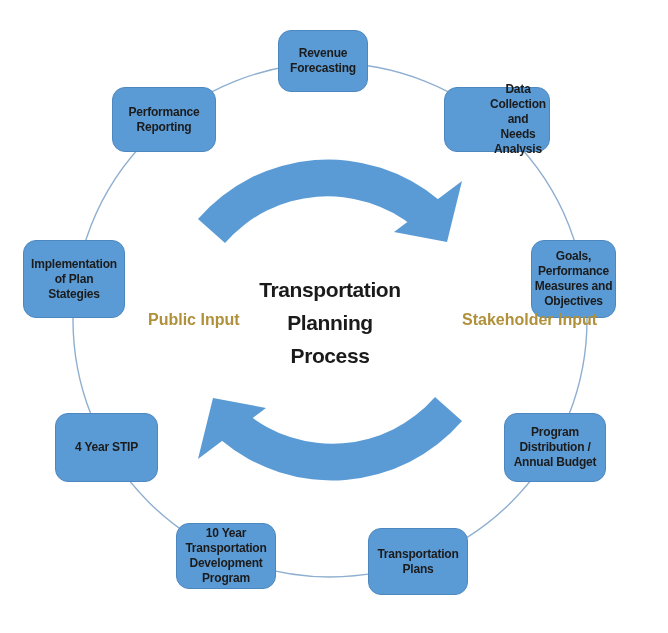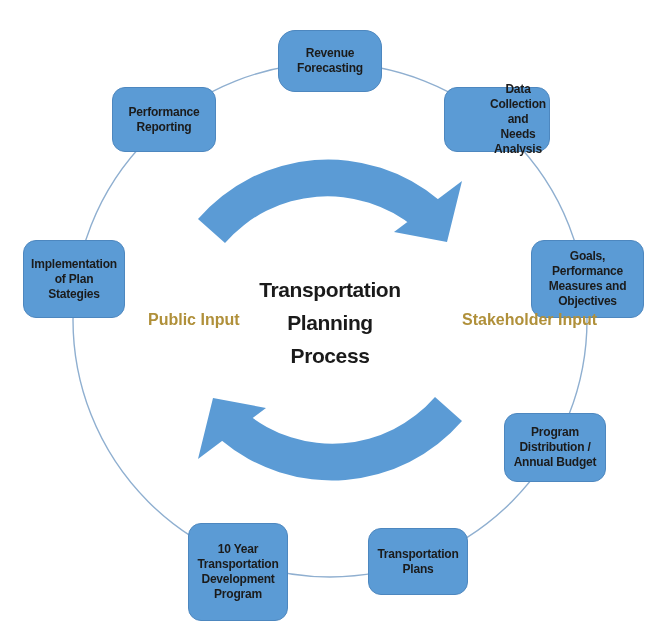--- a/index.html
+++ b/index.html
@@ -30,26 +30,26 @@
     border:1px solid var(--node-border);
     border-radius:13px;
     color:var(--node-text);
     font-weight:bold;
     font-size:12px;line-height:15px;
     white-space:pre-line;
     letter-spacing:-0.2px;
     box-sizing:border-box;
     padding:2px;
   }
-  .n-revenue       {left:278px;top:30px; width:104px;height:62px;border-radius:17px;}
+  .n-revenue       {left:278px;top:30px; width:90px;height:62px;}
   .n-data          {left:444px;top:87px; width:106px;height:65px;padding-left:44px;}
-  .n-goals         {left:531px;top:240px;width:113px;height:78px;}
+  .n-goals         {left:531px;top:240px;width:85px;height:78px;}
   .n-program       {left:504px;top:413px;width:102px;height:69px;}
   .n-plans         {left:368px;top:528px;width:100px;height:67px;}
-  .n-tenyear       {left:188px;top:523px;width:100px;height:98px;}
+  .n-tenyear       {left:176px;top:523px;width:100px;height:66px;}
   .n-stip          {left:55px; top:413px;width:103px;height:69px;}
   .n-implementation{left:23px; top:240px;width:102px;height:78px;}
   .n-performance   {left:112px;top:87px; width:104px;height:65px;}
   .center-title{
     position:absolute;z-index:2;
     left:225px;top:273px;width:210px;
     text-align:center;
     color:var(--title);
     font-size:21px;line-height:33px;font-weight:bold;
     letter-spacing:-0.4px;
@@ -94,20 +94,21 @@
 Annual Budget</div>
 
   <div class="node n-plans">Transportation
 Plans</div>
 
   <div class="node n-tenyear">10 Year
 Transportation
 Development
 Program</div>
 
+  <div class="node n-stip">4 Year STIP</div>
 
   <div class="node n-implementation">Implementation
 of Plan
 Stategies</div>
 
   <div class="node n-performance">Performance
 Reporting</div>
 
   <div class="center-title">Transportation
 Planning

